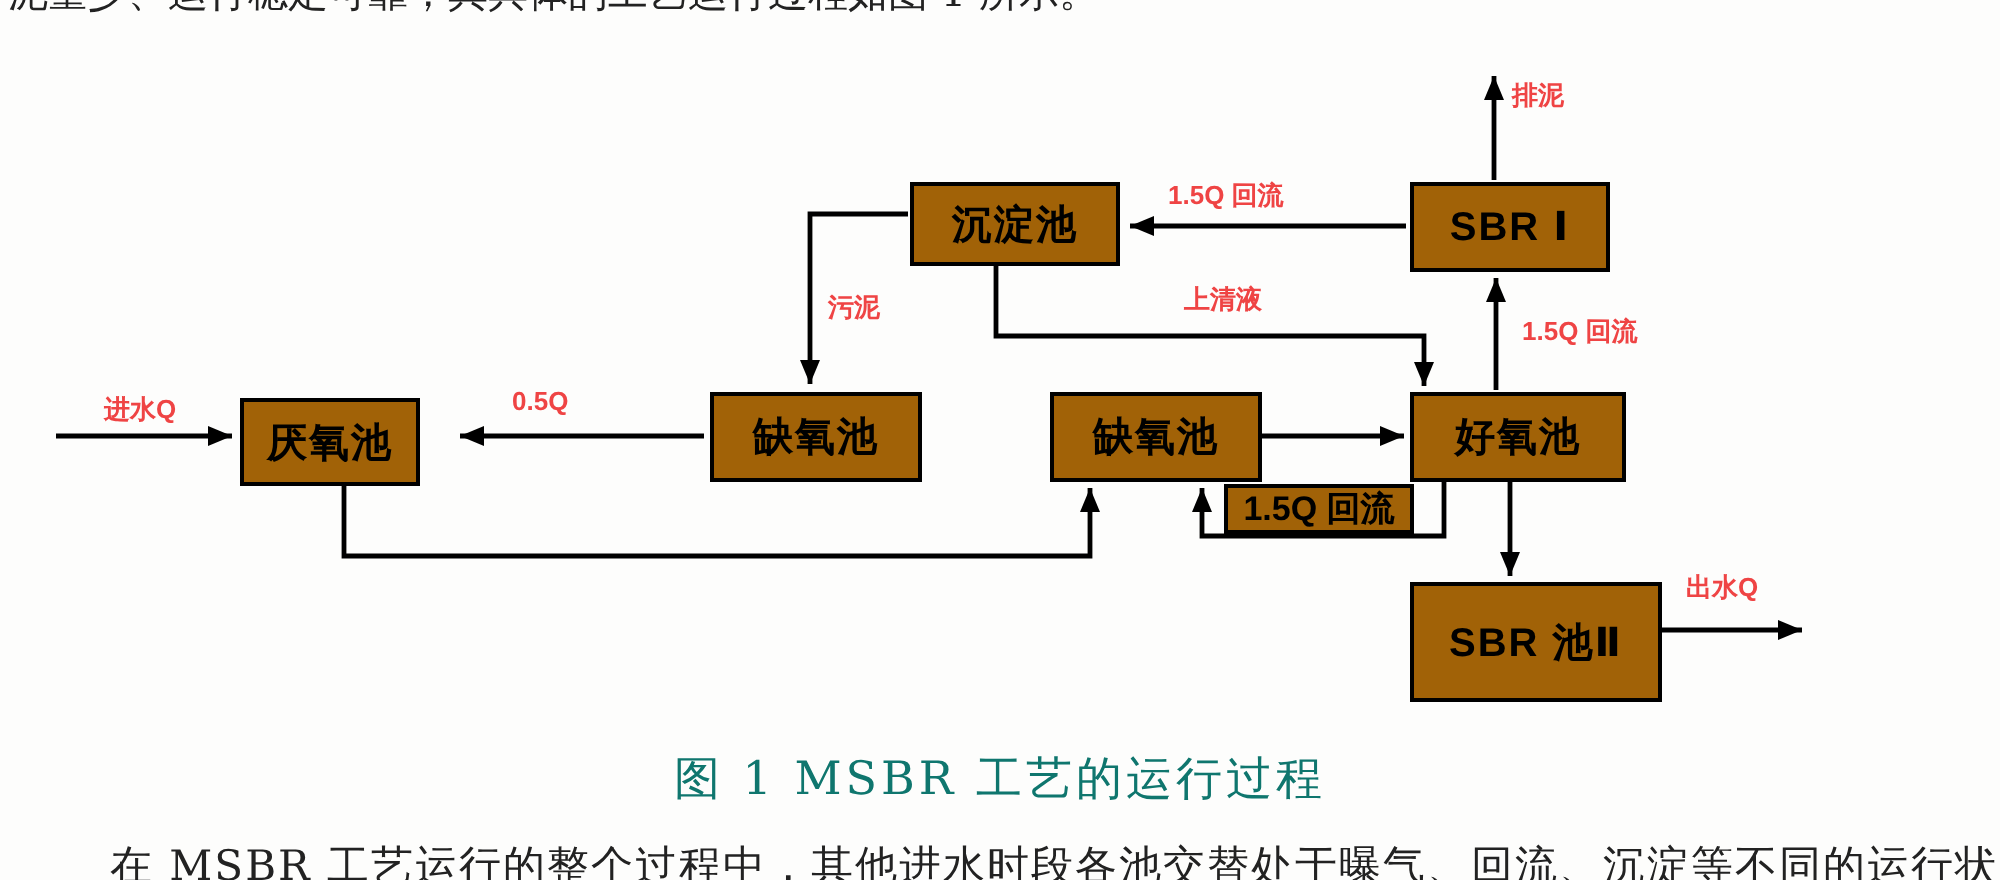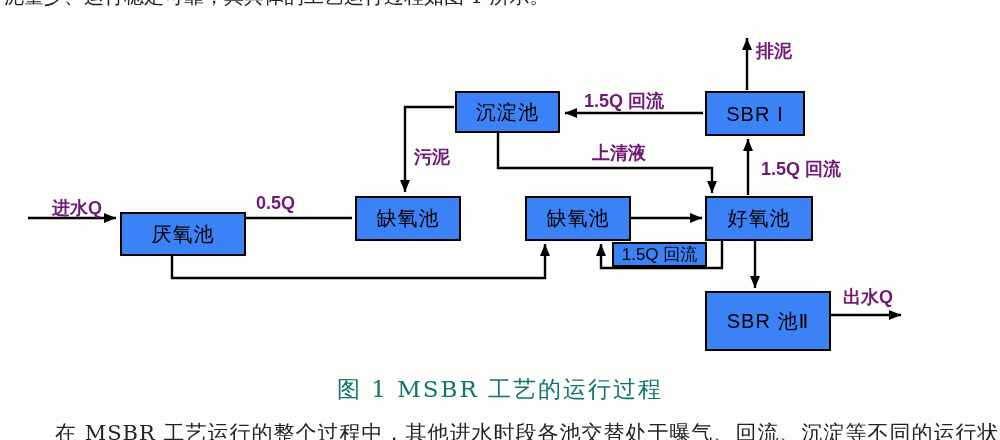--- a/index.html
+++ b/index.html
@@ -2,27 +2,27 @@
 <html><head>
 <meta charset="utf-8">
 <style>
   html,body{margin:0;padding:0;background:#ffffff;}
   #canvas{
     position:relative;width:1000px;height:440px;background:#fdfdfc;
     overflow:hidden;font-family:"Liberation Sans","DejaVu Sans",sans-serif;
   }
   #arrows{position:absolute;left:0;top:0;width:1000px;height:440px;pointer-events:none;}
   .box{
-    position:absolute;box-sizing:border-box;border:2.5px solid #000;background:#3b82f6;
+    position:absolute;box-sizing:border-box;border:2.5px solid #000;background:#a16207;
     display:flex;align-items:center;justify-content:center;
-    font-weight:400;font-size:20px;color:#000;letter-spacing:1px;white-space:nowrap;
+    font-weight:700;font-size:20px;color:#000;letter-spacing:1px;white-space:nowrap;
   }
   .box.small{font-size:17px;letter-spacing:0;border-width:2px;}
   .lbl{
-    position:absolute;font-weight:700;font-size:18px;color:#701a75;white-space:nowrap;
+    position:absolute;font-weight:700;font-size:13px;color:#ef4444;white-space:nowrap;
   }
   .caption{
     position:absolute;left:0;top:374px;width:100%;text-align:center;
     font-family:"DejaVu Serif","Liberation Serif",serif;font-size:23px;color:#0f766e;letter-spacing:2px;
   }
   .cut{
     position:absolute;white-space:nowrap;
     font-family:"DejaVu Serif","Liberation Serif",serif;color:#222;line-height:1;
   }
   .cut.top{left:4px;top:-14px;font-size:20px;}
@@ -48,21 +48,21 @@
     <path d="M172,241 L172,278 L545,278 L545,244" fill="none" stroke="#000" stroke-width="2.4" marker-end="url(#ah)"></path>
     <path d="M631,218 L702,218" fill="none" stroke="#000" stroke-width="2.4" marker-end="url(#ah)"></path>
     <path d="M722,241 L722,268 L601,268 L601,244" fill="none" stroke="#000" stroke-width="2.4" marker-end="url(#ah)"></path>
     <path d="M748,195 L748,139" fill="none" stroke="#000" stroke-width="2.4" marker-end="url(#ah)"></path>
     <path d="M755,241 L755,288" fill="none" stroke="#000" stroke-width="2.4" marker-end="url(#ah)"></path>
     <path d="M831,315 L901,315" fill="none" stroke="#000" stroke-width="2.4" marker-end="url(#ah)"></path>
   </svg>
 
   <div class="box" style="left:455px;top:91px;width:105px;height:42px">沉淀池</div>
   <div class="box" style="left:705px;top:91px;width:100px;height:45px">SBR Ⅰ</div>
-  <div class="box" style="left:120px;top:212px;width:126px;height:44px">厌氧池</div>
+  <div class="box" style="left:120px;top:199px;width:90px;height:44px">厌氧池</div>
   <div class="box" style="left:355px;top:196px;width:106px;height:45px">缺氧池</div>
   <div class="box" style="left:525px;top:196px;width:106px;height:45px">缺氧池</div>
   <div class="box" style="left:705px;top:196px;width:108px;height:45px">好氧池</div>
   <div class="box" style="left:705px;top:291px;width:126px;height:60px">SBR 池Ⅱ</div>
 
   <div class="box small" style="left:612px;top:242px;width:95px;height:25px">1.5Q 回流</div>
 
   <div class="lbl" style="left:756px;top:39px">排泥</div>
   <div class="lbl" style="left:584px;top:89px">1.5Q 回流</div>
   <div class="lbl" style="left:414px;top:145px">污泥</div>

